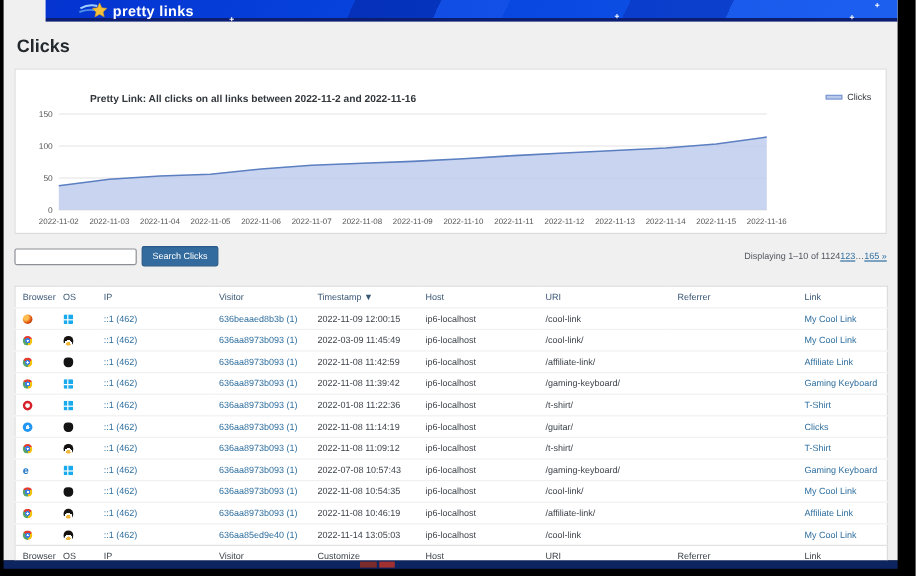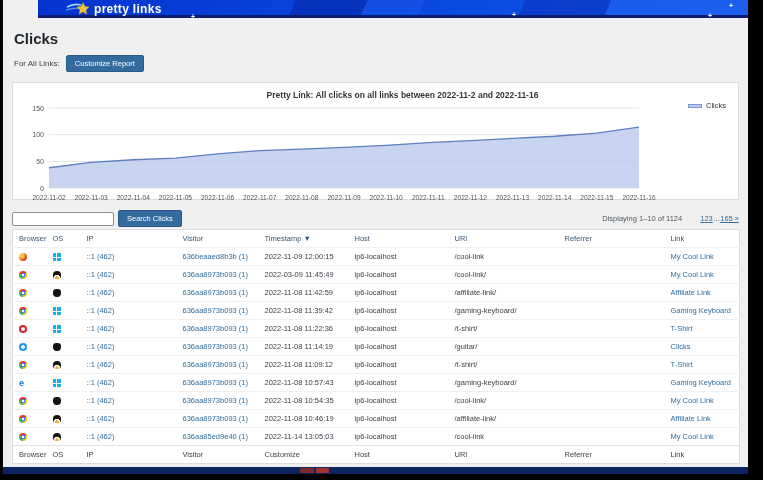--- a/index.html
+++ b/index.html
@@ -28,41 +28,41 @@
 
   
   .content { padding:6px 9px 0 9px; }
   .page-title { font-size:15px; font-weight:600; color:#23282d; margin:6px 0 8px 2px; }
   .report-row { display:flex; align-items:center; gap:6px; font-size:8px; color:#3c434a; margin-left:2px; }
   .btn { background:#336b9e; color:#fff; border:1px solid #2a5a87; border-radius:2px;
     font-size:7.5px; padding:3px 8px; cursor:pointer; font-family:"Liberation Sans",sans-serif; }
 
   
   .chart-card { background:#fff; border:1px solid #dcdcde; margin-top:10px;
-    padding:7px 8px 2px; position:relative; height:118px;text-align:center; }
+    padding:19px 8px 2px; position:relative; height:138px; }
   .chart-title { font-size:8.5px; font-weight:700; color:#32373c; margin:0 0 2px 54px; }
   svg.chart { overflow:visible; display:block; margin-left:4px; }
   .ytick { font-size:7px; fill:#545454; }
   .xtick { font-size:6.6px; fill:#545454; }
   .legend { position:absolute; right:12px; top:18px; display:flex; align-items:center;
     gap:4px; font-size:7.5px; color:#32373c; }
   .legend-swatch { width:14px; height:4px; background:#b9c9ec; border:1px solid #7d9bd2; }
 
   
   .toolbar { display:flex; align-items:center; margin-top:10px; }
   .search-input { width:102px; height:14px; border:1px solid #8c8f94; border-radius:2px;
     background:#fff; font-size:8px; padding:0 3px; }
   .toolbar .btn { margin-left:4px; }
-  .paging { margin-left:auto; font-size:7.5px; color:#50575e; display:flex; align-items:flex-start; gap:18px; }
+  .paging { margin-left:auto; font-size:7.5px; color:#50575e; display:flex; align-items:flex-start; gap:0; }
   .paging a { color:#2f6f9f; text-decoration:underline; cursor:pointer; }
   .paging .ellipsis { color:#50575e; }
 
   
   table.clicks-table { width:100%; border-collapse:collapse; background:#fff;
-    border:1px solid #dcdcde; margin-top:2px; font-size:7.5px; color:#3c434a; table-layout:fixed; }
+    border:1px solid #dcdcde; margin-top:16px; font-size:7.5px; color:#3c434a; table-layout:fixed; }
   .clicks-table th { text-align:left; font-weight:400; padding:4px 6px; font-size:7.5px; }
   .clicks-table thead tr { border-bottom:1px solid #e1e1e1; }
   .clicks-table tfoot tr { border-top:1px solid #e1e1e1; }
   .clicks-table thead a { color:#3a5775; text-decoration:none; cursor:pointer; }
   .clicks-table tfoot th { color:#3c434a; }
   .clicks-table td { padding:4px 6px; border-top:1px solid #f0f0f1; overflow:hidden;
     white-space:nowrap; text-overflow:ellipsis; }
   .clicks-table td a { color:#2f6f9f; text-decoration:none; cursor:pointer;text-align:right; }
 
   
@@ -107,24 +107,20 @@
         <polygon points="17,1.5 18.8,5.5 23,6 19.9,8.9 20.8,13 17,10.8 13.2,13 14.1,8.9 11,6 15.2,5.5" fill="#f3c13a" stroke="#e0a61e" stroke-width="0.5"></polygon>
       </svg>
       <span>pretty links</span>
     </div>
   </div>
 
   <div class="content">
 
     <div class="page-title">Clicks</div>
 
-    <div class="report-row">
-      <span>For All Links:</span>
-      <button class="btn">Customize Report</button>
-    </div>
 
     <div class="chart-card">
       <div class="chart-title">Pretty Link: All clicks on all links between 2022-11-2 and 2022-11-16</div>
       <svg class="chart" width="660" height="102">
           <line x1="24" y1="86" x2="614" y2="86" stroke="#e4e4e4" stroke-width="1"></line>
           <text x="19" y="88.5" text-anchor="end" class="ytick">0</text>
           <line x1="24" y1="59.333333333333336" x2="614" y2="59.333333333333336" stroke="#e4e4e4" stroke-width="1"></line>
           <text x="19" y="61.833333333333336" text-anchor="end" class="ytick">50</text>
           <line x1="24" y1="32.66666666666667" x2="614" y2="32.66666666666667" stroke="#e4e4e4" stroke-width="1"></line>
           <text x="19" y="35.16666666666667" text-anchor="end" class="ytick">100</text>
@@ -231,21 +227,21 @@
             <td><span>ip6-localhost</span></td>
             <td><span>/gaming-keyboard/</span></td>
             <td><span></span></td>
             <td><a>Gaming Keyboard</a></td>
           </tr>
           <tr>
             <td><span class="icon icon-opera"></span></td>
             <td><span class="icon icon-windows"></span></td>
             <td><a>::1 (462)</a></td>
             <td><a>636aa8973b093 (1)</a></td>
-            <td><span>2022-11-08 11:22:36</span></td>
+            <td><span>2022-01-08 11:22:36</span></td>
             <td><span>ip6-localhost</span></td>
             <td><span>/t-shirt/</span></td>
             <td><span></span></td>
             <td><a>T-Shirt</a></td>
           </tr>
           <tr>
             <td><span class="icon icon-safari"></span></td>
             <td><span class="icon icon-apple"></span></td>
             <td><a>::1 (462)</a></td>
             <td><a>636aa8973b093 (1)</a></td>
@@ -264,21 +260,21 @@
             <td><span>ip6-localhost</span></td>
             <td><span>/t-shirt/</span></td>
             <td><span></span></td>
             <td><a>T-Shirt</a></td>
           </tr>
           <tr>
             <td><span class="icon icon-edge"></span></td>
             <td><span class="icon icon-windows"></span></td>
             <td><a>::1 (462)</a></td>
             <td><a>636aa8973b093 (1)</a></td>
-            <td><span>2022-11-08 10:57:43</span></td>
+            <td><span>2022-07-08 10:57:43</span></td>
             <td><span>ip6-localhost</span></td>
             <td><span>/gaming-keyboard/</span></td>
             <td><span></span></td>
             <td><a>Gaming Keyboard</a></td>
           </tr>
           <tr>
             <td><span class="icon icon-chrome"></span></td>
             <td><span class="icon icon-apple"></span></td>
             <td><a>::1 (462)</a></td>
             <td><a>636aa8973b093 (1)</a></td>

